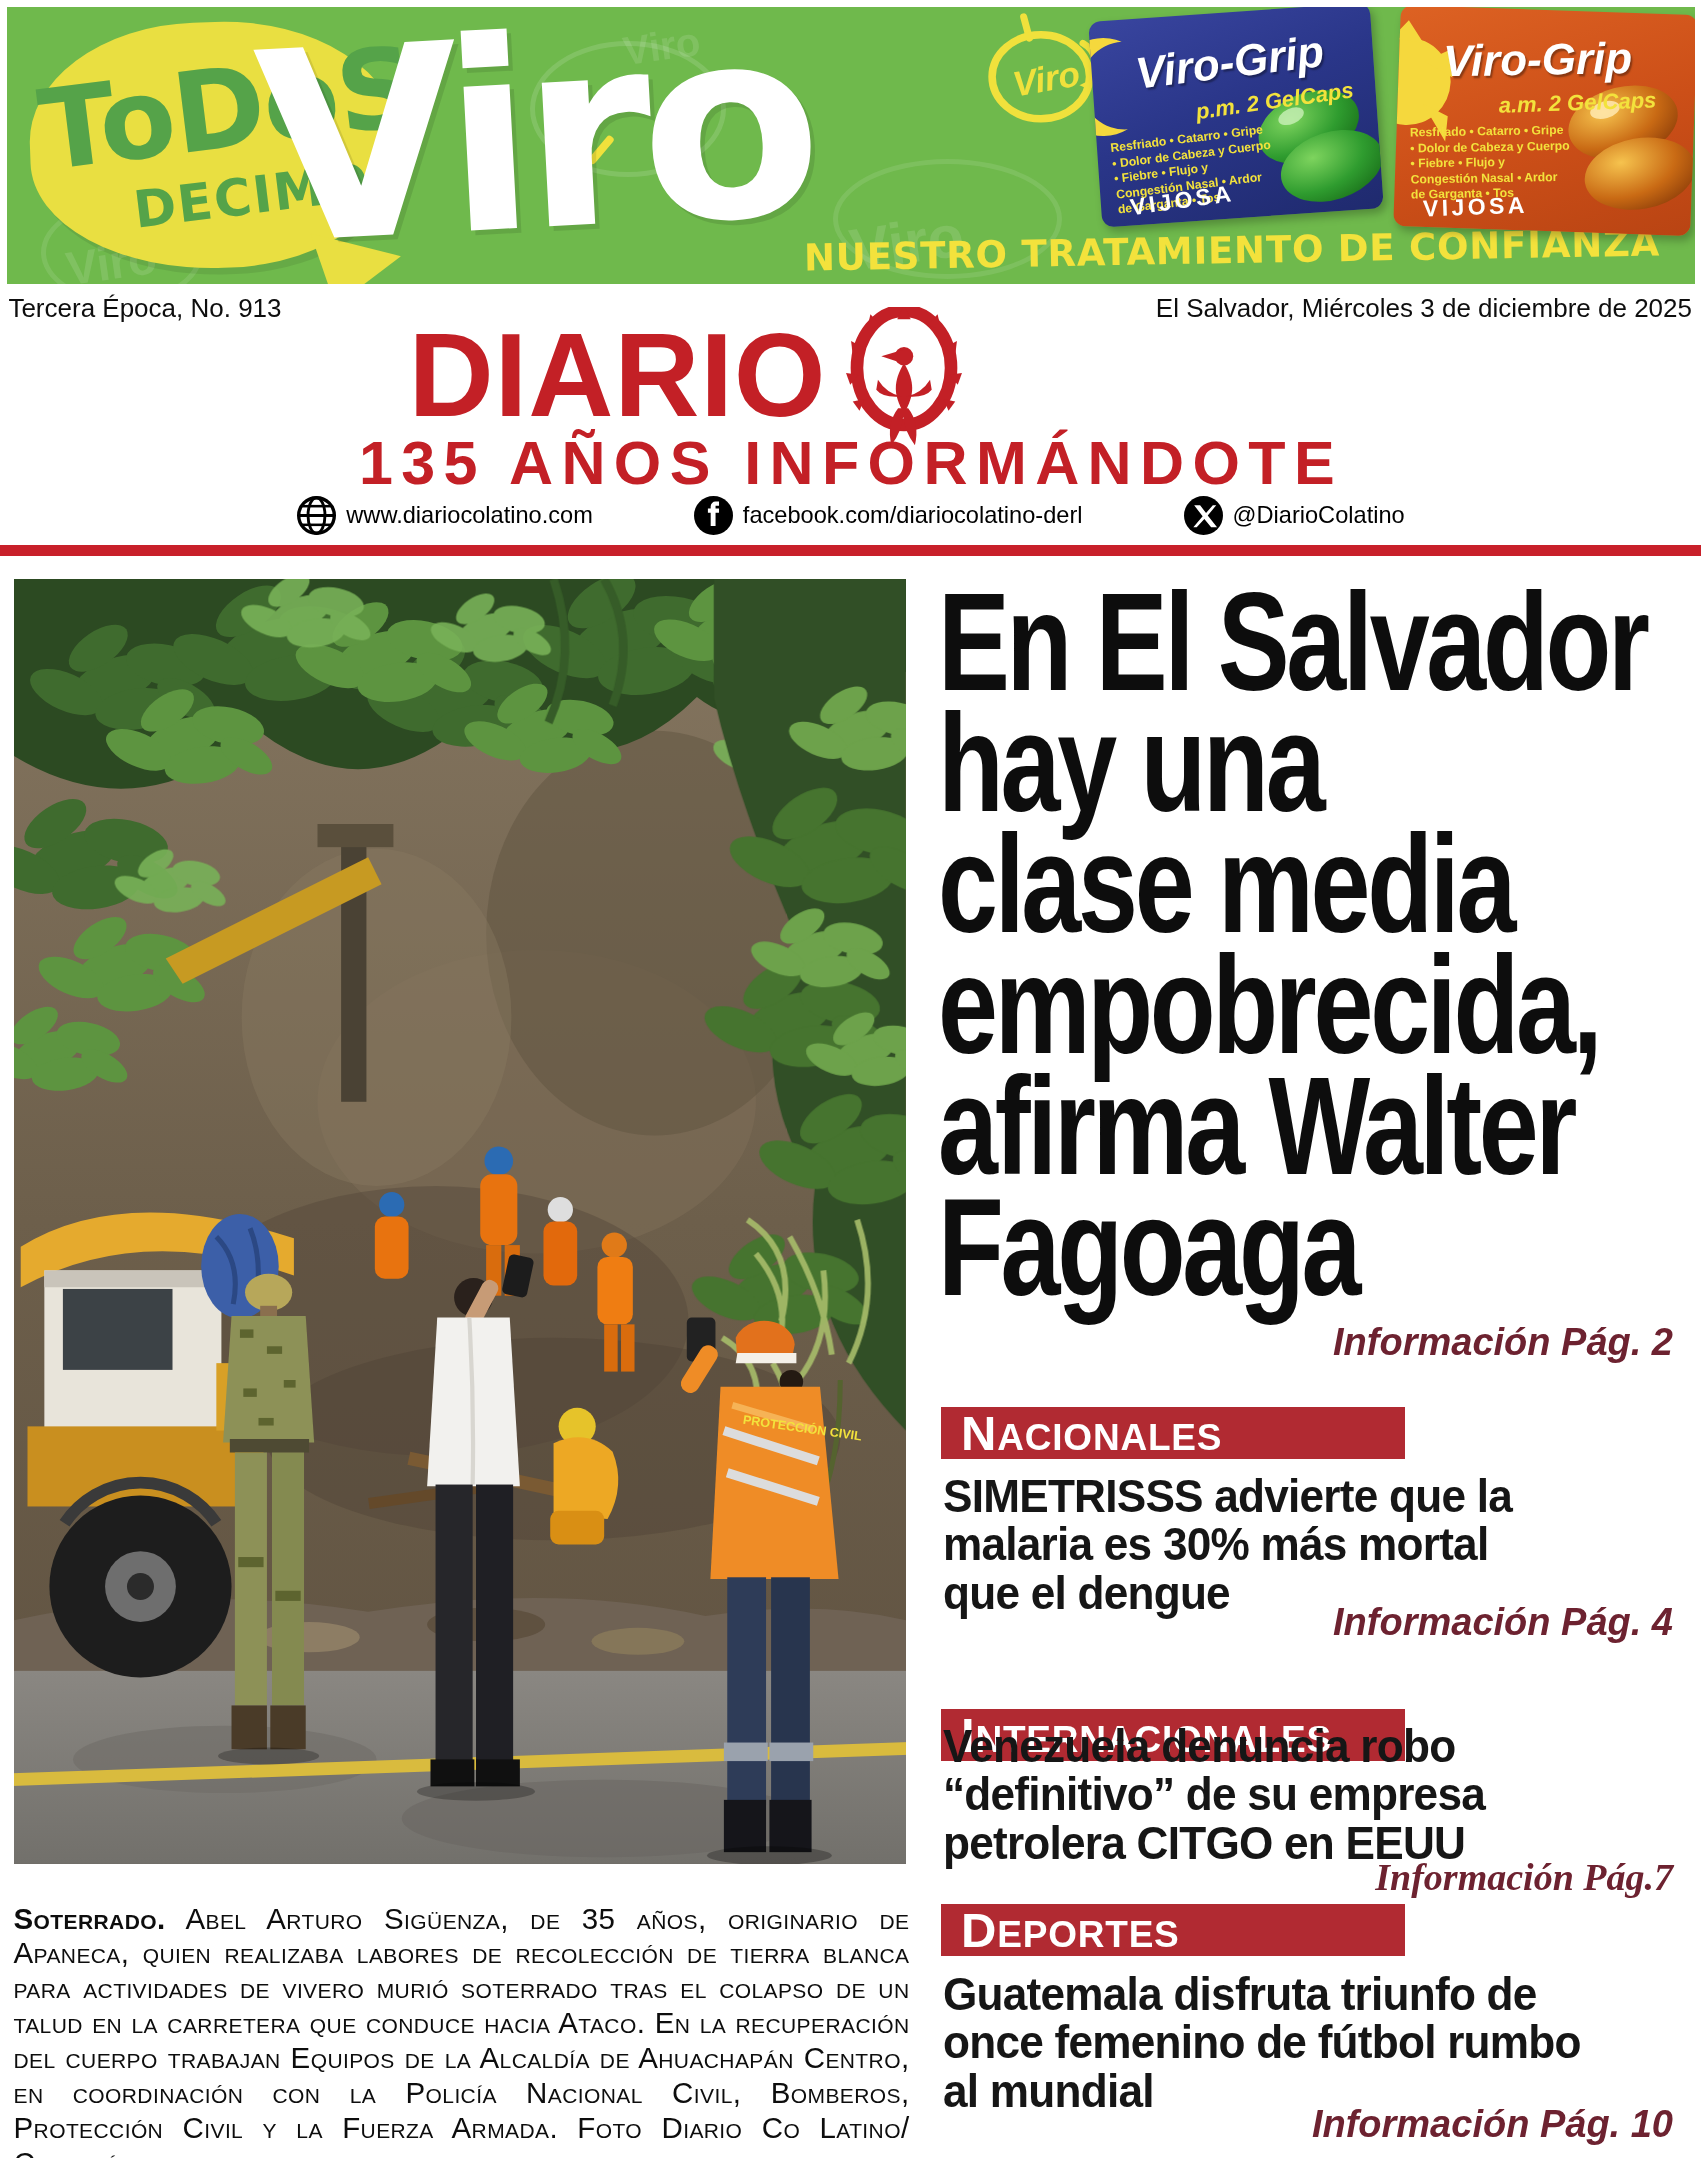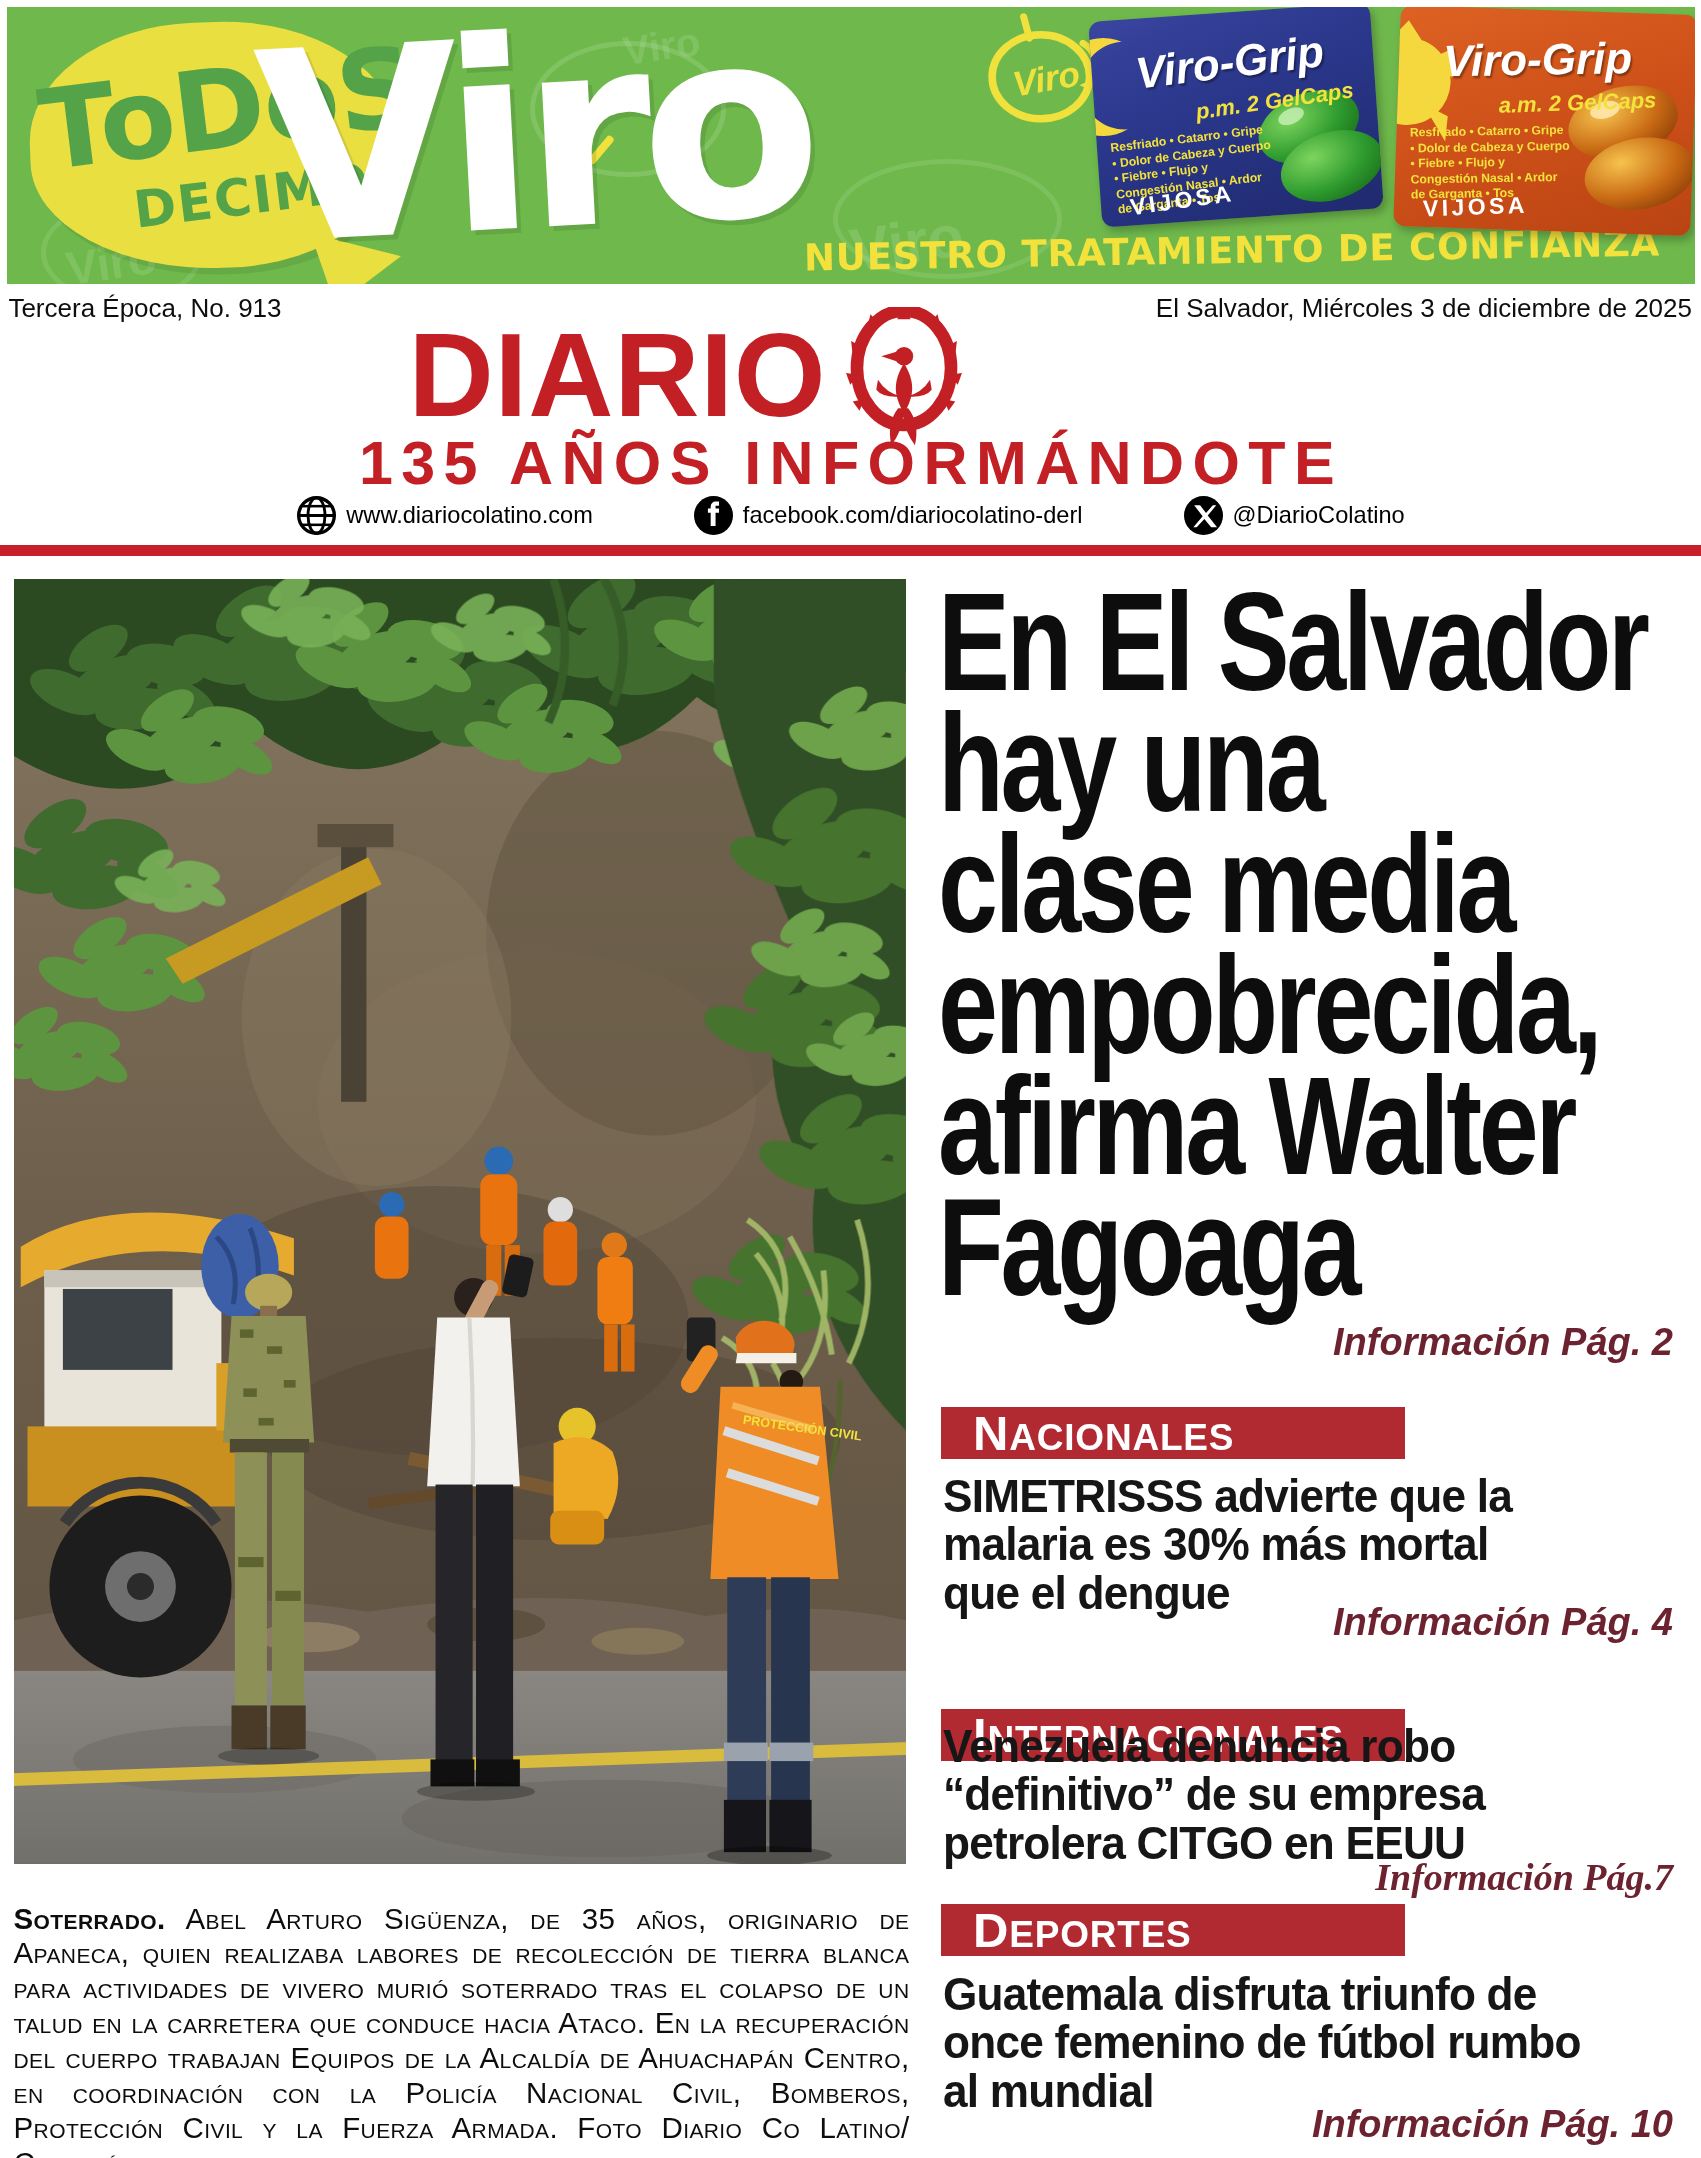--- a/index.html
+++ b/index.html
@@ -62,21 +62,21 @@
   .caption{position:absolute;left:13.5px;top:1872px;width:896px;font-size:29.5px;line-height:1.185;
           text-align:justify;font-variant:small-caps;color:#0d0d0d;letter-spacing:0.4px;}
   .caption b{font-weight:bold;}
 
   
   .lead-headline{position:absolute;left:938px;top:582px;width:987px;font-size:139px;font-weight:bold;
           line-height:.87;letter-spacing:-4.2px;color:#0d0d0d;white-space:pre-line;
           transform:scaleX(.775);transform-origin:0 0;}
   .info-ref{position:absolute;right:29px;font-size:38px;font-weight:bold;font-style:italic;color:#6d2230;}
   .sec-bar{position:absolute;left:941px;width:464px;height:52px;background:#b12a32;color:#fff;
-          padding-left:32px;box-sizing:border-box;}
+          padding-left:20px;box-sizing:border-box;}
   .sec-bar-label{font-size:37px;line-height:52px;text-transform:uppercase;letter-spacing:0.8px;font-weight:bold;}
   .sec-bar-label::first-letter{font-size:49px;}
   .sec-headline{position:absolute;left:943px;width:810px;font-size:46px;font-weight:bold;line-height:1.05;
           letter-spacing:-0.8px;color:#161616;white-space:pre-line;transform:scaleX(.96);transform-origin:0 0;}
 </style>
 </head>
 <body>
 
 <div class="page">
 

